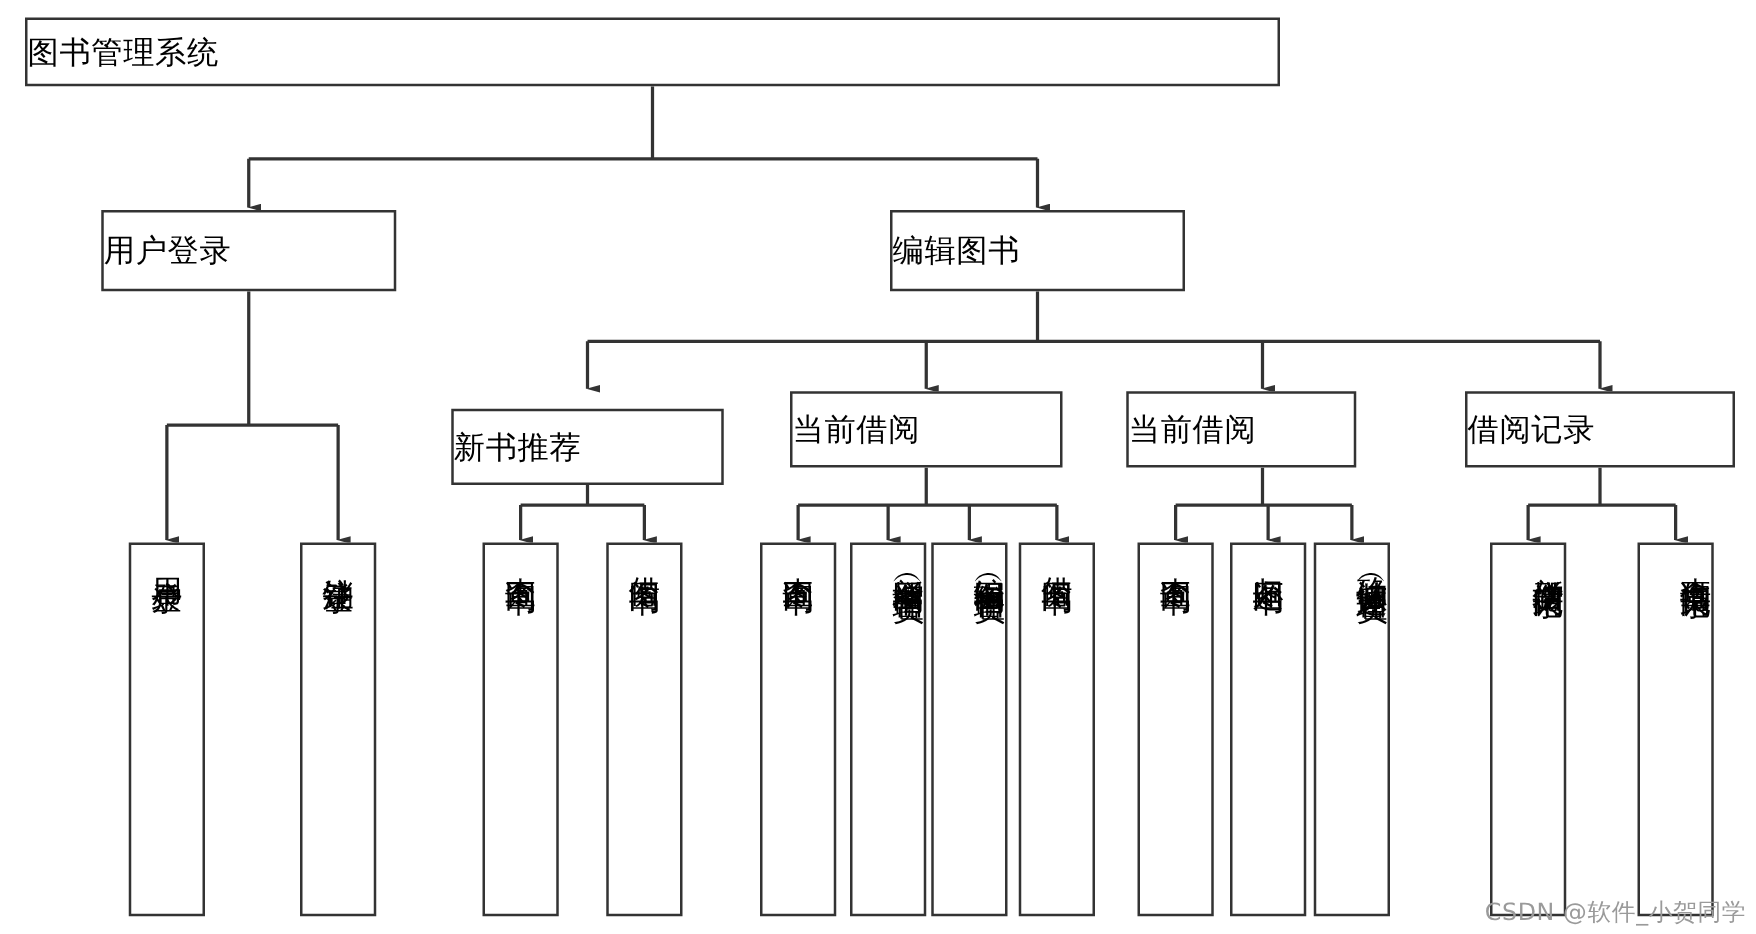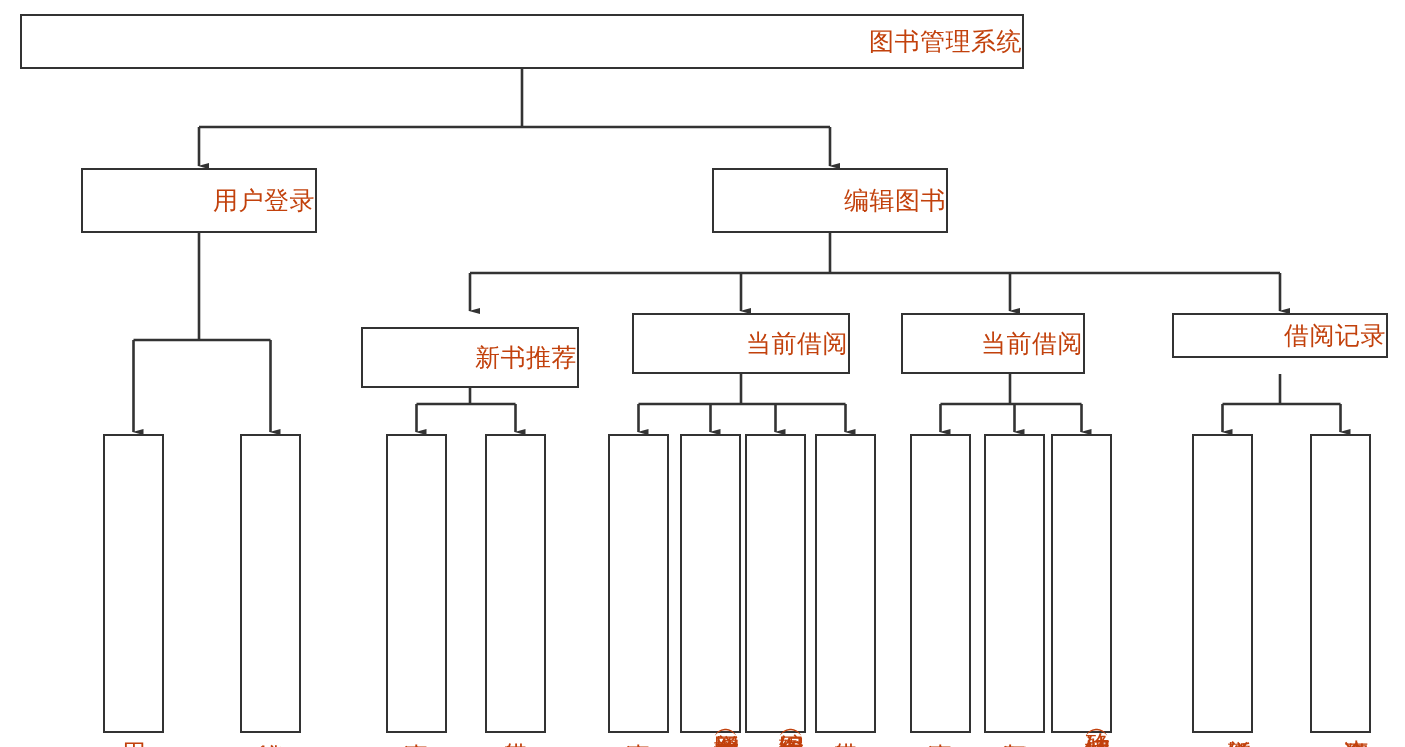--- a/index.html
+++ b/index.html
@@ -25,22 +25,22 @@
     height: 747px;
     pointer-events: none;
   }
   .node {
     position: absolute;
     box-sizing: border-box;
     border: 2.5px solid #333333;
     background: #ffffff;
     display: flex;
     align-items: center;
-    justify-content: flex-end;
-    color: #c2410c;
+    justify-content: flex-start;
+    color: #000000;
   }
   .node-h {
     font-size: 25px;
     letter-spacing: 0.5px;
     white-space: nowrap;
   }
   .node-v {
     writing-mode: vertical-rl;
     text-orientation: upright;
     font-size: 25px;
@@ -123,21 +123,21 @@
       </div>
       <div class="node node-h" style="left: 361px; top: 327px; width: 218px; height: 61px;">
         <span>新书推荐</span>
       </div>
       <div class="node node-h" style="left: 632px; top: 313px; width: 218px; height: 61px;">
         <span>当前借阅</span>
       </div>
       <div class="node node-h" style="left: 901px; top: 313px; width: 184px; height: 61px;">
         <span>当前借阅</span>
       </div>
-      <div class="node node-h" style="left: 1172px; top: 313px; width: 216px; height: 45px; padding-left: 20px;">
+      <div class="node node-h" style="left: 1172px; top: 313px; width: 216px; height: 61px;">
         <span>借阅记录</span>
       </div>
       <div class="node node-v center-v" style="left: 103px; top: 434px; width: 61px; height: 299px;">
         <span>用户登录</span>
       </div>
       <div class="node node-v center-v" style="left: 240px; top: 434px; width: 61px; height: 299px;">
         <span>注销登录</span>
       </div>
       <div class="node node-v center-v" style="left: 386px; top: 434px; width: 61px; height: 299px;">
         <span>查询图书</span>
@@ -167,13 +167,14 @@
         <span>确认归还（管理员）</span>
       </div>
       <div class="node node-v" style="left: 1192px; top: 434px; width: 61px; height: 299px;">
         <span>新增借阅记录</span>
       </div>
       <div class="node node-v" style="left: 1310px; top: 434px; width: 61px; height: 299px;">
         <span>查询借阅记录</span>
       </div>
     </div>
 
+  <div class="watermark">CSDN @软件_小贺同学</div>
 </div>
 
 </body></html>

